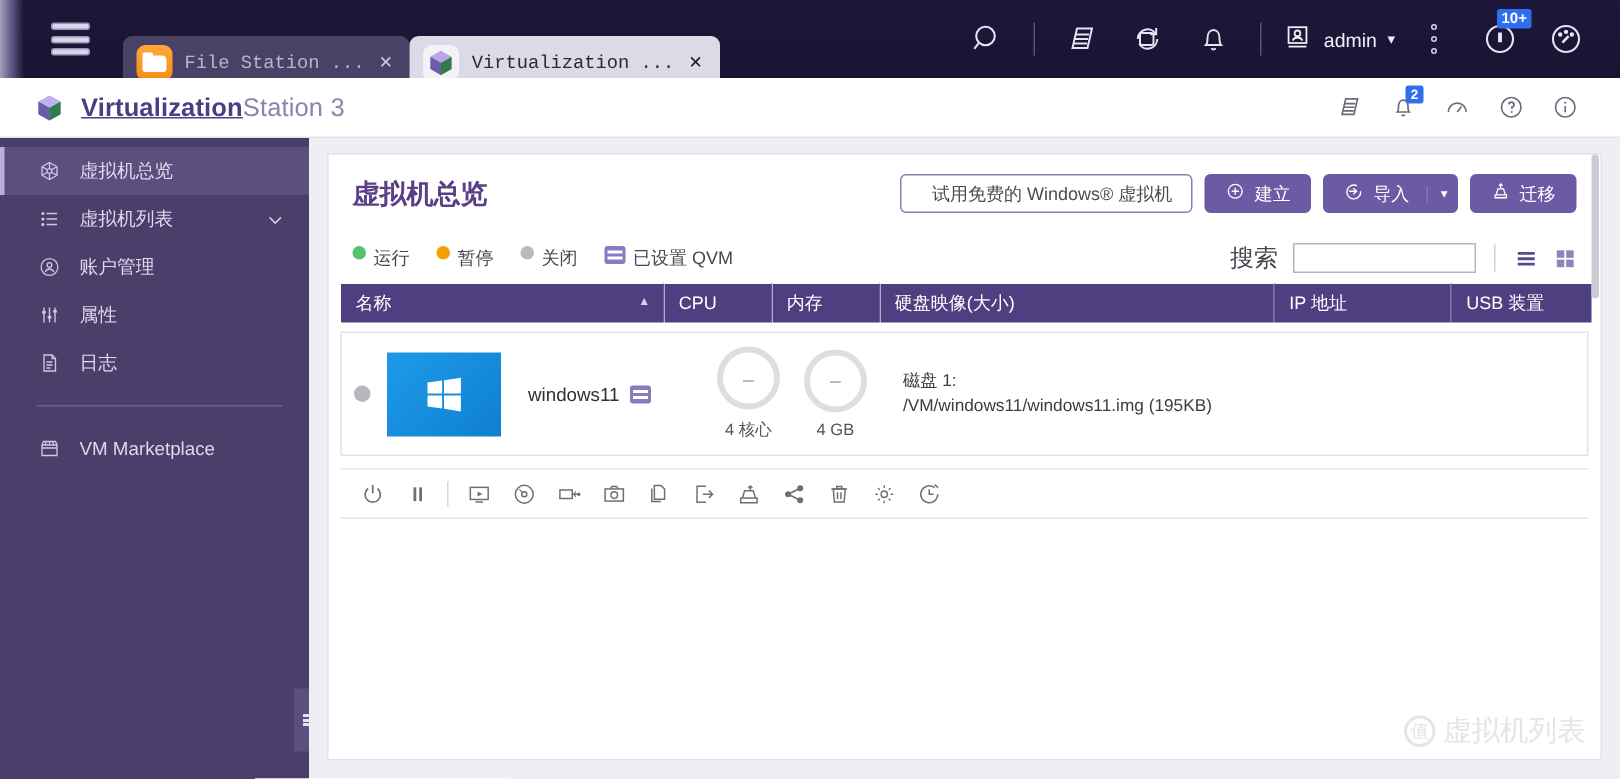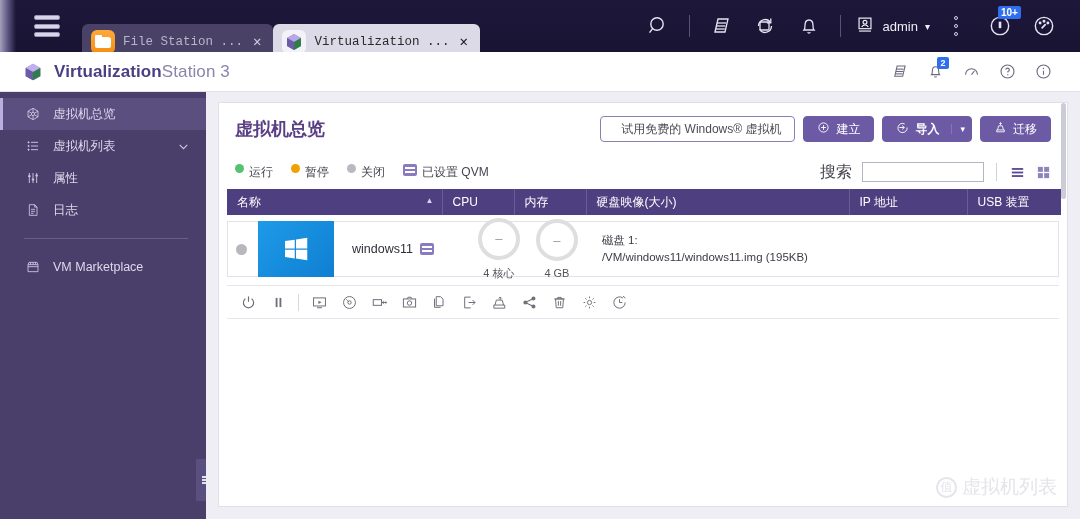--- a/index.html
+++ b/index.html
@@ -72,21 +72,21 @@
   }
 
   
   .app-head {
     position: absolute; left: 0; top: 52px; width: 1080px; height: 40px;
     background: #ffffff; border-bottom: 1px solid #e3e1ec;
     display: flex; align-items: center;
   }
   .app-logo { margin-left: 22px; width: 22px; height: 22px; }
   .app-title { margin-left: 10px; font-size: 17px; letter-spacing: .1px; }
-  .app-title b { color: #4b3f84; font-weight: bold; }
+  .app-title b { color: #4b3f84; font-weight: bold; text-decoration: underline; }
   .app-title span { color: #8b84ab; }
   .app-head-right { margin-left: auto; display: flex; align-items: center; gap: 2px; padding-right: 20px; }
   .ah-ico { width: 34px; height: 40px; display: flex; align-items: center; justify-content: center; color: #6d6a7d; cursor: pointer; position: relative; }
   .ah-badge {
     position: absolute; left: 19px; top: 5px; background: #2f6fed; color: #fff;
     font-size: 9px; line-height: 12px; min-width: 12px; text-align:center; border-radius: 2px; font-weight: bold;
   }
 
   
   .sidebar {
@@ -123,21 +123,21 @@
 
   .panel-head { height: 52px; display: flex; align-items: center; padding: 0 16px; }
   .panel-title { font-size: 18px; color: #5b3f86; font-weight: bold; }
   .panel-actions { margin-left: auto; display: flex; align-items: center; gap: 8px; }
   .btn {
     height: 26px; border-radius: 4px; font-size: 12px; display: flex; align-items: center;
     gap: 6px; padding: 0 13px; cursor: pointer; white-space: nowrap;
   }
   .btn-outline { background: #fff; border: 1px solid #8a7fb5; color: #4b4b55; padding-left: 20px; }
   .btn-primary { background: #6c5aa5; color: #fff; border: 1px solid #6c5aa5; }
-  .btn-split { padding-right: 6px; font-weight: bold; }
+  .btn-split { padding-right: 6px; }
   .btn-caret { border-left: 1px solid #8676b5; margin-left: 6px; padding-left: 8px; font-size: 9px; }
 
   .legend-bar { height: 34px; display: flex; align-items: center; padding: 0 16px; }
   .legend { display: flex; gap: 5px; font-size: 12px; color: #45454f; margin-right: 18px; }
   .dot { width: 9px; height: 9px; border-radius: 50%; display:inline-block; }
   .legend-right { margin-left: auto; display: flex; align-items: center; gap: 10px; }
   .search-label { font-size: 16px; color: #45454f; }
   .search-input { width: 122px; height: 20px; border: 1px solid #b5b5c0; background: #fff; }
   .vdiv { width: 1px; height: 18px; background: #d0d0db; margin: 0 2px; }
   .view-ico { cursor: pointer; display:flex; align-items:center; }
@@ -147,21 +147,21 @@
   .tbl thead th {
     background: #4e4080; color: #fff; font-size: 12px; font-weight: normal;
     text-align: left; height: 26px; padding: 0 10px; border-right: 1px solid #6a5d96;
     position: relative;
   }
   .tbl thead th:last-child { border-right: none; }
   .sort-caret { position:absolute; right: 8px; top: 7px; font-size: 8px; color:#d8d2ee; }
   .row-wrap { padding: 0 8px; }
   .vmrow {
     margin: 6px 8px 0 8px; border: 1px solid #e2e2ea; background: #fff;
-    display: flex; align-items: center; height: 56px; padding-left: 8px;
+    display: flex; align-items: center; height: 83px; padding-left: 8px;
   }
   .radio-o { width: 11px; height: 11px; border-radius: 50%; background: #b7b7bf; flex:0 0 auto; margin-right: 11px;}
   .win-thumb {
     width: 76px; height: 56px; flex: 0 0 auto;
     background: linear-gradient(135deg,#1e9ae8 0%, #0f7fd1 100%);
     display:flex; align-items:center; justify-content:center;
   }
   .vm-name { font-size: 12.5px; color: #2f2f38; margin-left: 18px; display:flex; align-items:center; gap:7px;}
   .qvm-chip { width: 14px; height: 12px; background:#8a7bc0; border-radius:2px; position:relative; display:inline-block;}
   .qvm-chip::after{content:"";position:absolute;left:2px;top:3px;width:10px;height:2px;background:#fff;box-shadow:0 4px 0 #fff;}
@@ -375,20 +375,30 @@
         </svg>
       </span>
       <span class="side-label">虚拟机列表</span>
       <span class="side-chev">
         <svg width="13" height="13" viewBox="0 0 24 24" fill="none" stroke="currentColor" stroke-width="2">
           <polyline points="5,9 12,16 19,9"></polyline>
         </svg>
       </span>
     </div>
 
+    <div class="side-item">
+      <span class="side-ico">
+        <svg width="16" height="16" viewBox="0 0 24 24" fill="none" stroke="currentColor" stroke-width="1.3">
+          <circle cx="12" cy="12" r="8.4"></circle>
+            <circle cx="12" cy="10" r="2.3"></circle>
+          <path d="M7.6 17c1-2 2.6-3 4.4-3s3.4 1 4.4 3"></path>
+        </svg>
+      </span>
+      <span class="side-label">账户管理</span>
+    </div>
 
 
     <div class="side-item">
       <span class="side-ico">
         <svg width="16" height="16" viewBox="0 0 24 24" fill="none" stroke="currentColor" stroke-width="1.4">
           <line x1="6.5" y1="4.5" x2="6.5" y2="19.5"></line>
             <line x1="12" y1="4.5" x2="12" y2="19.5"></line>
           <line x1="17.5" y1="4.5" x2="17.5" y2="19.5"></line>
           <rect x="4.7" y="8" width="3.6" height="2.6" fill="currentColor" stroke="none"></rect>
           <rect x="10.2" y="13" width="3.6" height="2.6" fill="currentColor" stroke="none"></rect>

